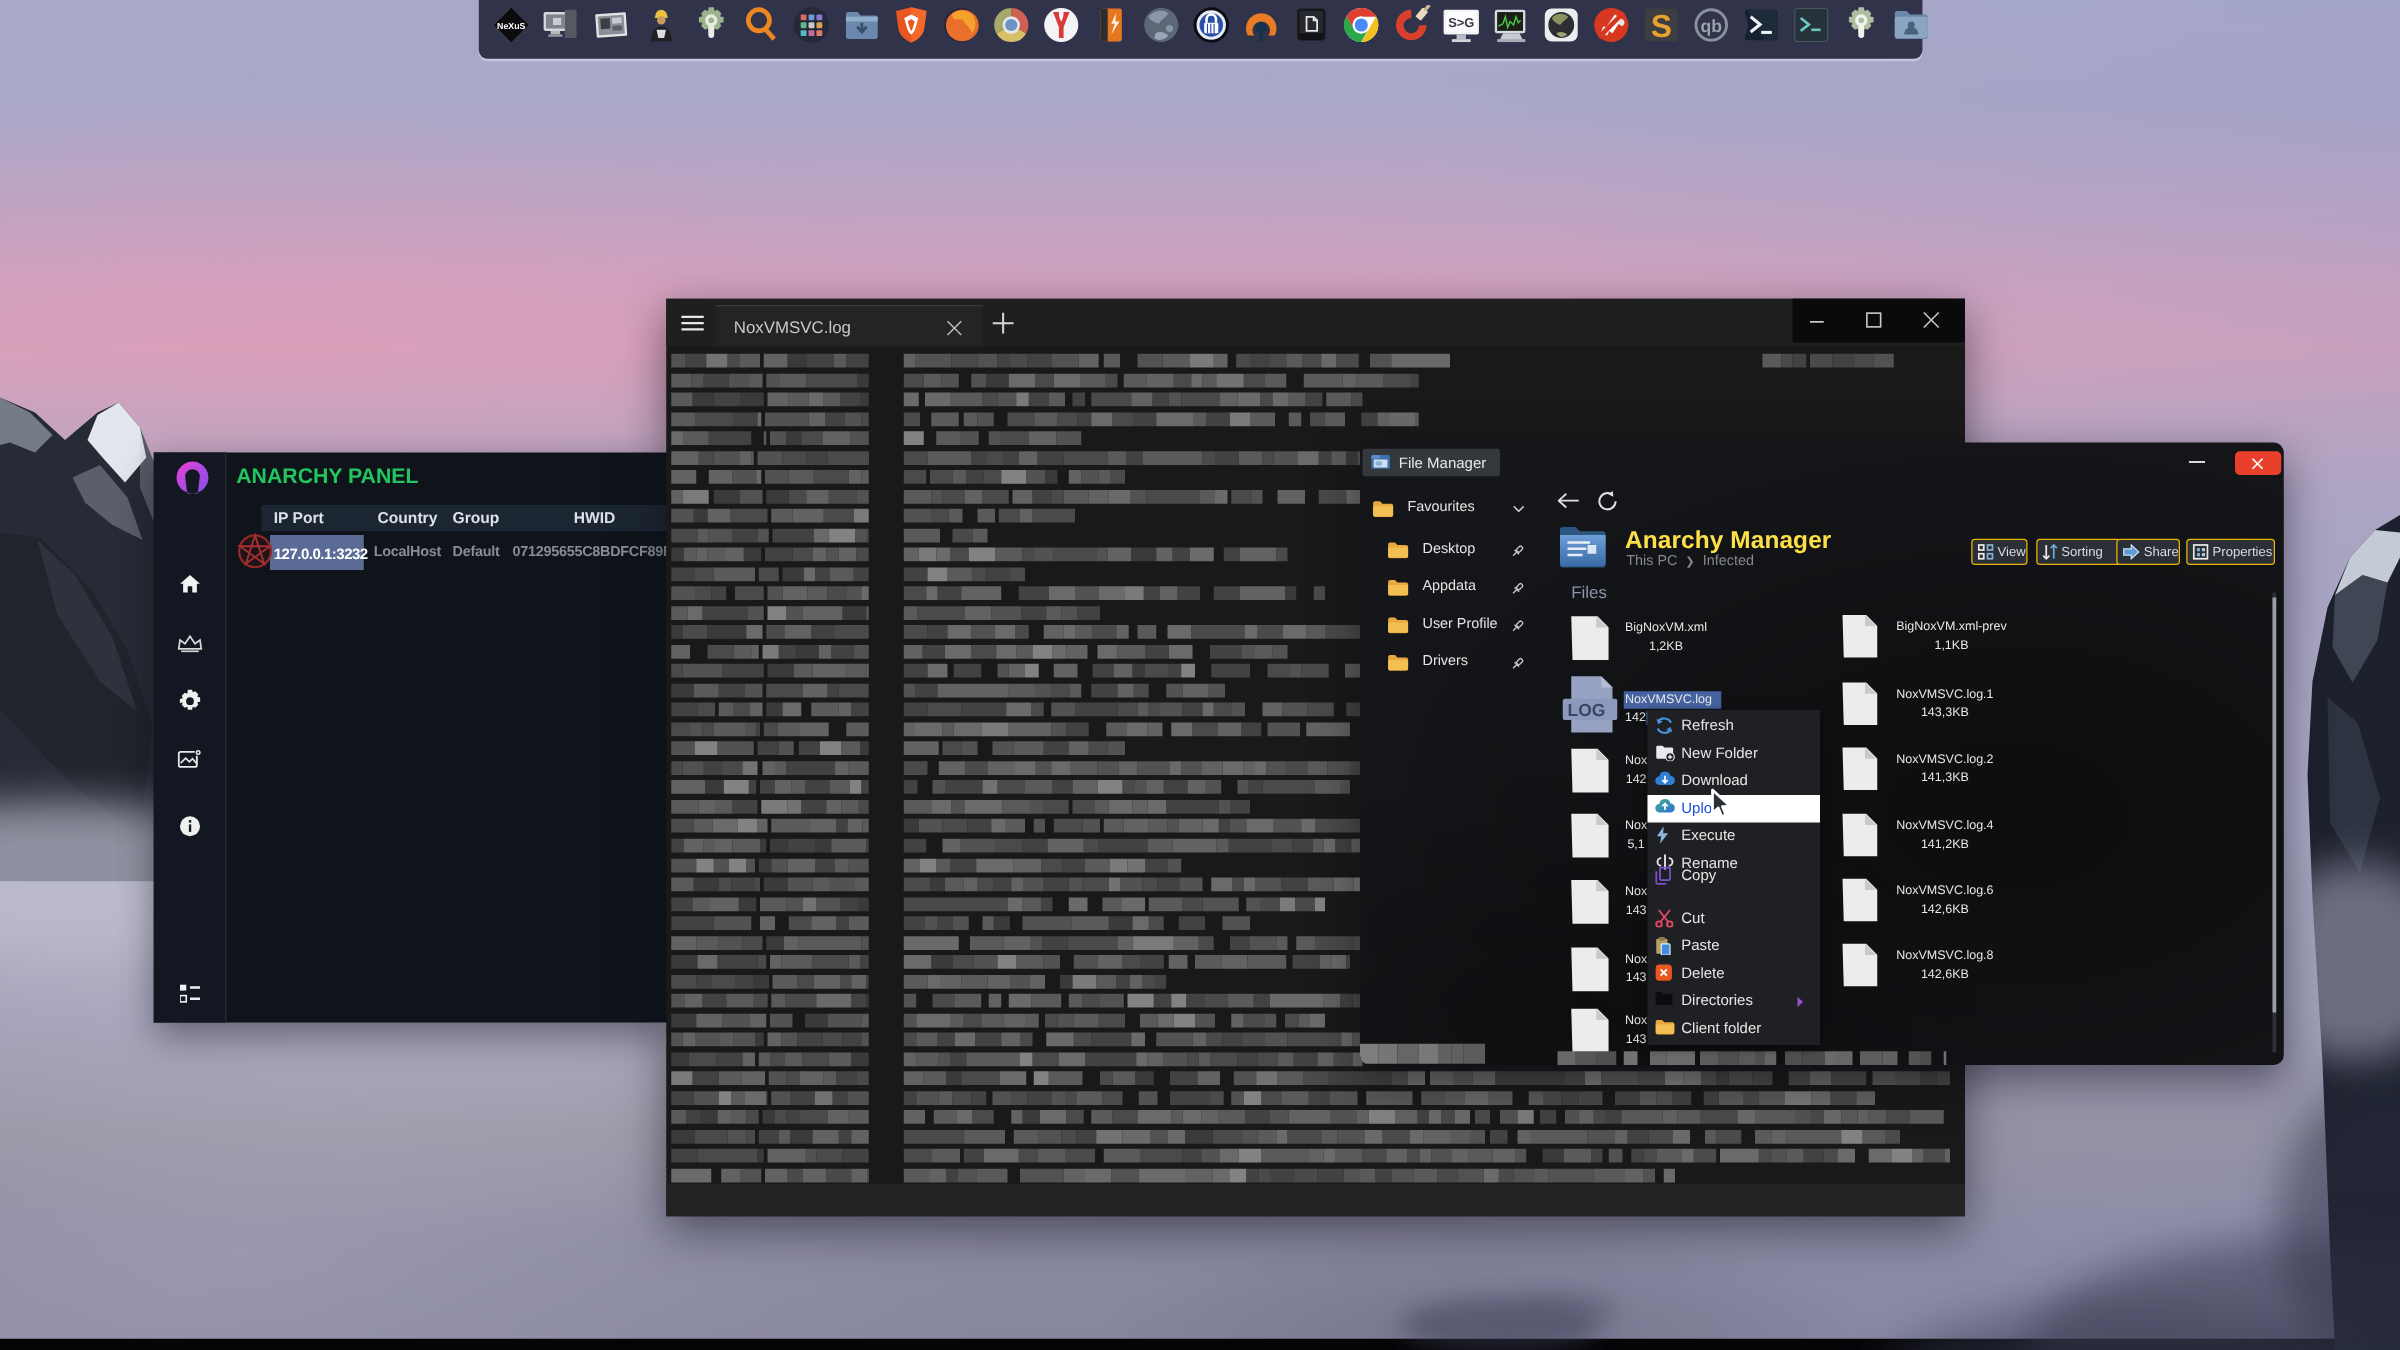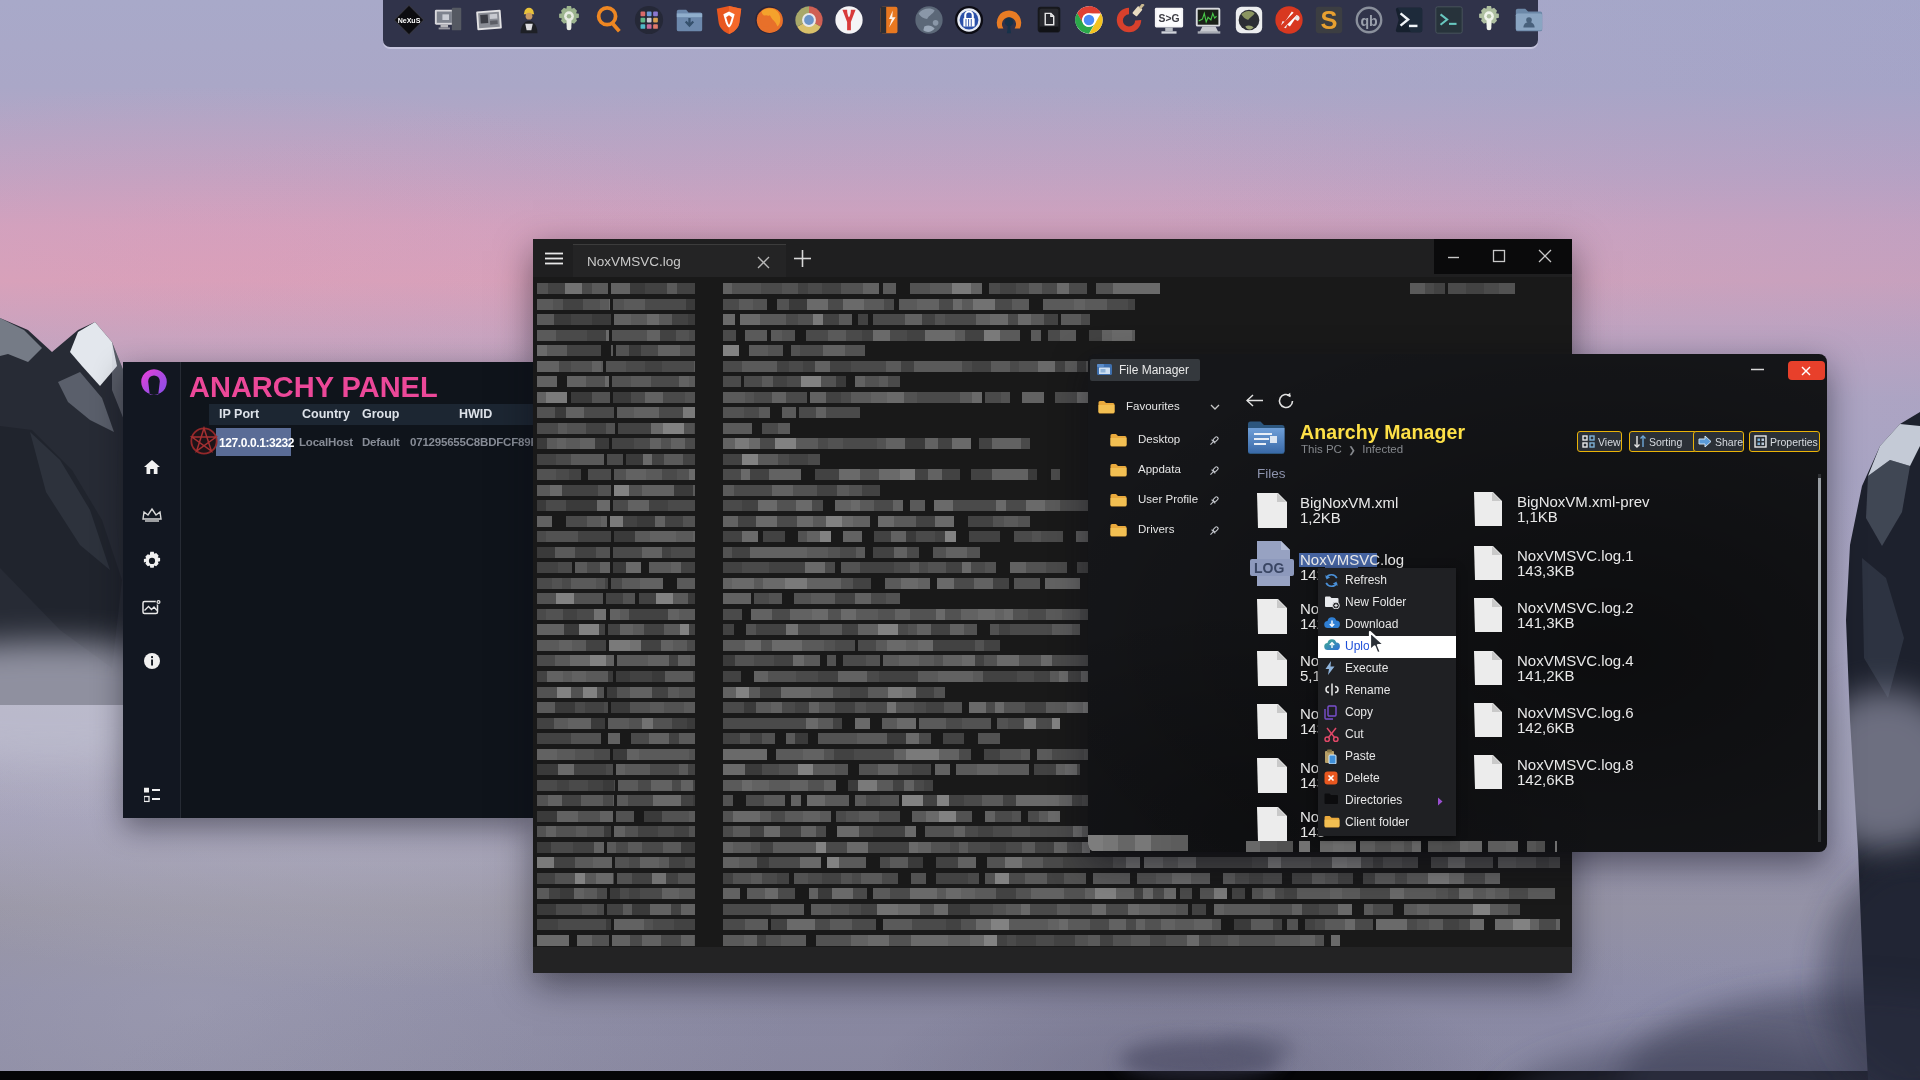--- a/index.html
+++ b/index.html
@@ -37,22 +37,22 @@
     background:#30334a; border-radius:0 0 7px 7px; z-index:50;
     box-shadow:0 2px 0 0 #c6c5de; display:flex; align-items:center; padding-left:6px; }
   .dk { width:40px; height:40px; display:flex; align-items:flex-start; justify-content:center; flex:0 0 40px; }
 
   
   #panel { position:absolute; left:123px; top:362px; width:412px; height:456px;
     background:#0f141b; z-index:10; box-shadow:0 10px 28px rgba(10,10,20,.45); }
   #panel .side { position:absolute; left:0; top:0; width:58px; height:100%;
     background:#121721; border-right:1px solid #262b34; }
   #panel .logo { position:absolute; left:16px; top:5px; }
-  #panel .title { position:absolute; left:66px; top:9px; color:#ec4899; font-weight:bold;
-    font-size:29px; letter-spacing:0; white-space:nowrap; }
+  #panel .title { position:absolute; left:66px; top:9px; color:#22c55e; font-weight:bold;
+    font-size:17px; letter-spacing:0; white-space:nowrap; }
   #panel .thead { position:absolute; left:86px; top:42px; right:0; height:21px; background:#1c2632;
     color:#dde2e9; font-size:12.5px; font-weight:bold; }
   #panel .thead span { position:absolute; top:3px; }
   #panel .rowsel { position:absolute; left:93px; top:66px; width:75px; height:28px; background:#5a6c96; }
   #panel .ip { position:absolute; left:96px; top:74px; color:#fff; font-size:12px; font-weight:bold; letter-spacing:-.4px; }
   #panel .rtx { position:absolute; top:74px; color:#878c96; font-size:11.5px; font-weight:bold; letter-spacing:-.2px; white-space:nowrap; }
   .sideicon { position:absolute; left:29px; transform:translate(-50%,-50%); }
 
   
   #logwin { position:absolute; left:533px; top:239px; width:1039px; height:734px;
@@ -67,21 +67,21 @@
   
   #fm { position:absolute; left:1088px; top:354px; width:739px; height:498px;
     background:#151619; border-radius:8px; z-index:30; overflow:hidden; box-shadow:0 12px 34px rgba(10,10,20,.5); }
   #fm .shade { position:absolute; inset:0;
     background:radial-gradient(800px 480px at 70% 60%, rgba(0,0,0,.42), rgba(0,0,0,0) 72%),
                radial-gradient(520px 320px at 22% 95%, rgba(0,0,0,.3), rgba(0,0,0,0) 70%); }
   #fm .badge { position:absolute; left:2px; top:5px; width:110px; height:22px; background:#34383d;
     border-radius:2px; color:#e8e8e8; font-size:12px; line-height:22px; }
   #fm .badge span { margin-left:29px; }
   .fmrowtx { color:#e4e4e4; font-size:11.5px; position:absolute; white-space:nowrap; }
-  .fname { position:absolute; color:#e8e8e8; font-size:15px; line-height:14.5px; white-space:nowrap; }
+  .fname { position:absolute; color:#e8e8e8; font-size:10px; line-height:14.5px; white-space:nowrap;text-align:center; }
   .btn { position:absolute; top:77px; height:21px; background:#2b3036; border:1px solid #eab308;
     border-radius:3px; color:#d7dbe0; font-size:10.5px; display:flex; align-items:center; gap:3px;
     padding:0 4px; overflow:hidden; }
   .btn svg { flex:0 0 auto; }
 
   
   #menu { position:absolute; left:1318px; top:568px; width:138px; height:268px; background:#1f2023;
     z-index:40; box-shadow:0 2px 8px rgba(0,0,0,.5); }
   .mi { position:absolute; left:0; width:138px; height:22px; color:#e6e6e6; font-size:12px; }
   .mi .lbl { position:absolute; left:27px; top:3px; }
@@ -547,21 +547,21 @@
 <div class="mi" style="top:112px;">
         <span class="ic"><svg width="16" height="13" viewBox="0 0 16 13">
             <g stroke="#e6e6e6" stroke-width="1.5" fill="none">
 <path d="M5 3.5 a3 3 0 1 0 0 6"></path>
               <path d="M11 3.5 a3 3 0 1 1 0 6"></path>
               <line x1="8" y1="0.5" x2="8" y2="12.5"></line>
             </g>
           </svg></span>
         <span class="lbl">Rename</span>
       </div>
-<div class="mi" style="top:134px;">
+<div class="mi" style="top:122px;">
         <span class="ic"><svg width="13" height="15" viewBox="0 0 13 15">
             <g fill="none" stroke="#7a4fd0" stroke-width="1.4">
 <rect x="4" y="1" width="8" height="10" rx="1"></rect>
               <path d="M9 14 H2 a1 1 0 0 1 -1-1 V4"></path>
             </g>
           </svg></span>
         <span class="lbl">Copy</span>
       </div>
 <div class="mi" style="top:156px;">
         <span class="ic"><svg width="15" height="15" viewBox="0 0 15 15">

